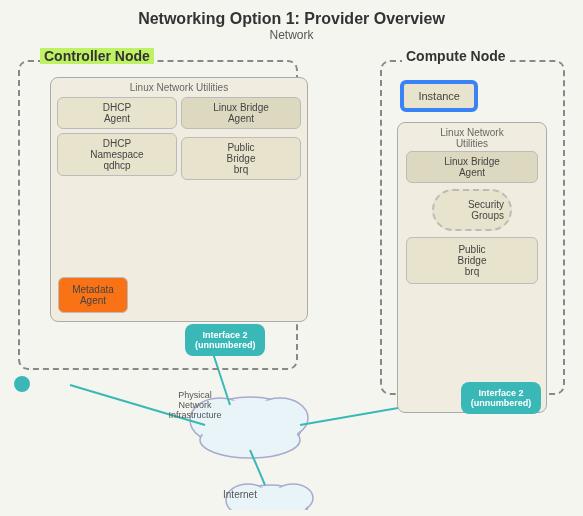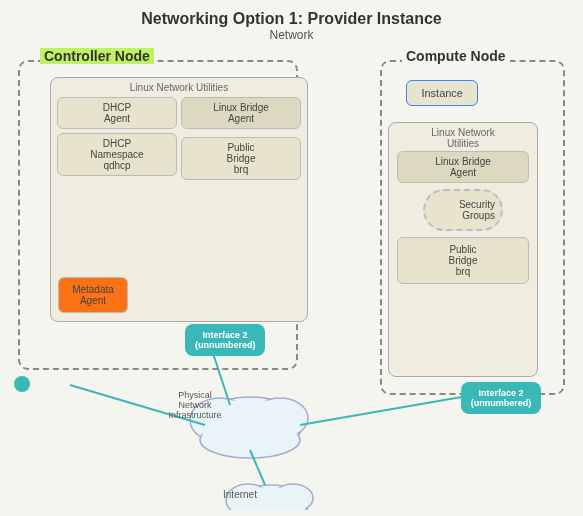--- a/index.html
+++ b/index.html
@@ -169,36 +169,36 @@
       color: #333;
       background: #f5f5f0;
       padding: 0 4px;
     }
 
     
     .instance-box {
       position: absolute;
       right: 85px;
       top: 18px;
-      border: 1px solid #3b82f6;
+      border: 4px solid #3b82f6;
       border-radius: 6px;
       background: #e8e3cc;
       padding: 6px 14px;
       text-align: center;
       font-size: 11px;
       color: #444;
     }
 
     
     .lnu-compute {
       position: absolute;
-      right: 25px;
+      right: 16px;
       top: 60px;
       width: 150px;
-      height: 255px;
+      height: 291px;
       border: 1px solid #aaa;
       border-radius: 8px;
       background: #f0ede0;
     }
     .lnu-compute-label {
       text-align: center;
       font-size: 10px;
       color: #666;
       margin-top: 4px;
       margin-bottom: 2px;
@@ -327,21 +327,21 @@
     .lnu-right {
       display: flex;
       flex-direction: column;
       gap: 4px;
       flex: 1;
     }
   </style>
 </head>
 <body>
 
-<div class="page-title">Networking Option 1: Provider Instance</div>
+<div class="page-title">Networking Option 1: Provider Overview</div>
 <div class="page-subtitle">Network</div>
 
 <div class="diagram-area">
 
   <svg class="svg-overlay">
 
     <ellipse cx="250" cy="375" rx="52" ry="28" fill="#e8f4f8" stroke="#aac" stroke-width="1.5"></ellipse>
     <ellipse cx="220" cy="370" rx="30" ry="22" fill="#e8f4f8" stroke="#aac" stroke-width="1.5"></ellipse>
     <ellipse cx="280" cy="368" rx="28" ry="20" fill="#e8f4f8" stroke="#aac" stroke-width="1.5"></ellipse>
     <ellipse cx="250" cy="390" rx="50" ry="18" fill="#e8f4f8" stroke="#aac" stroke-width="1.5"></ellipse>

